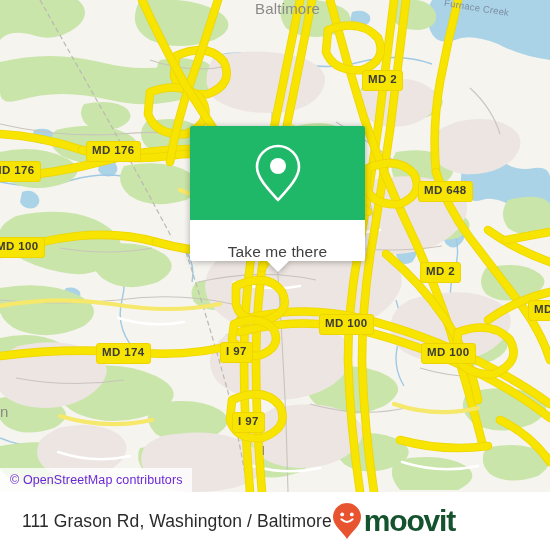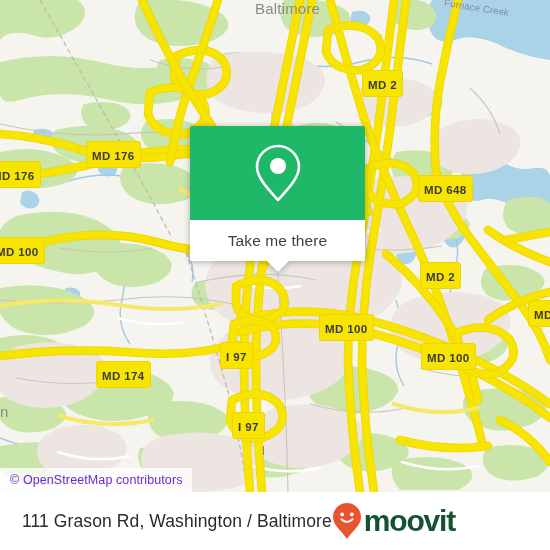--- a/index.html
+++ b/index.html
@@ -18,21 +18,21 @@
   .shield{
     position:absolute;
     background:#f7e400;
     border:1.5px solid #efd500;
     border-radius:3px;
     color:#3a3a38;
     font-weight:bold;
     font-size:11.5px;
     letter-spacing:.4px;
     line-height:1;
-    padding:9px 5px 4px 5px;
+    padding:3px 5px 4px 5px;
     white-space:nowrap;
     box-sizing:border-box;
   }
 
   
   .placelabel{
     position:absolute;
     color:#8a8a88;
     font-size:15px;
     white-space:nowrap;
@@ -66,21 +66,21 @@
   .popup-body{
     background:#1fb869;
     height:94px;
     display:flex;align-items:center;justify-content:center;
     border-radius:2px 2px 0 0;
   }
   .popup-foot{
     position:relative;
     background:#fff;
     height:41px;
-    display:flex;align-items:center;justify-content:center;
+    display:flex;align-items:flex-end;justify-content:center;
     border-radius:0 0 2px 2px;
   }
   .popup-foot-label{
     color:#3f3f3f;font-size:15.5px;letter-spacing:.1px;
   }
   .popup-tail{
     position:absolute;left:50%;bottom:-11px;
     width:0;height:0;margin-left:-11px;
     border-left:11px solid transparent;
     border-right:11px solid transparent;
@@ -322,26 +322,26 @@
 
     <div class="placelabel" style="left:255px;top:0px;">Baltimore</div>
     <div class="placelabel" style="left:348px;top:150px;">e</div>
     <div class="placelabel" style="left:0px;top:403px;">n</div>
     <div class="placelabel small" style="left:262px;top:443px;">l</div>
     <div class="waterlabel" style="left:444px;top:2px;transform:rotate(9deg);">Furnace Creek</div>
 
     <div class="shield" style="left:362px;top:70px;">MD 2</div>
     <div class="shield" style="left:86px;top:141px;">MD 176</div>
     <div class="shield" style="left:-14px;top:161px;">MD 176</div>
-    <div class="shield" style="left:418px;top:175px;">MD 648</div>
+    <div class="shield" style="left:418px;top:181px;">MD 648</div>
     <div class="shield" style="left:-10px;top:237px;">MD 100</div>
     <div class="shield" style="left:420px;top:262px;">MD 2</div>
     <div class="shield" style="left:319px;top:314px;">MD 100</div>
     <div class="shield" style="left:528px;top:300px;">MD</div>
-    <div class="shield" style="left:96px;top:361px;">MD 174</div>
+    <div class="shield" style="left:96px;top:343px;">MD 174</div>
     <div class="shield" style="left:220px;top:342px;">I 97</div>
     <div class="shield" style="left:421px;top:343px;">MD 100</div>
     <div class="shield" style="left:232px;top:412px;">I 97</div>
 
     <div class="attribution">© OpenStreetMap contributors</div>
   </div>
 
   <div class="popup">
     <div class="popup-body">
       <svg width="54" height="62" viewBox="0 0 54 62">

